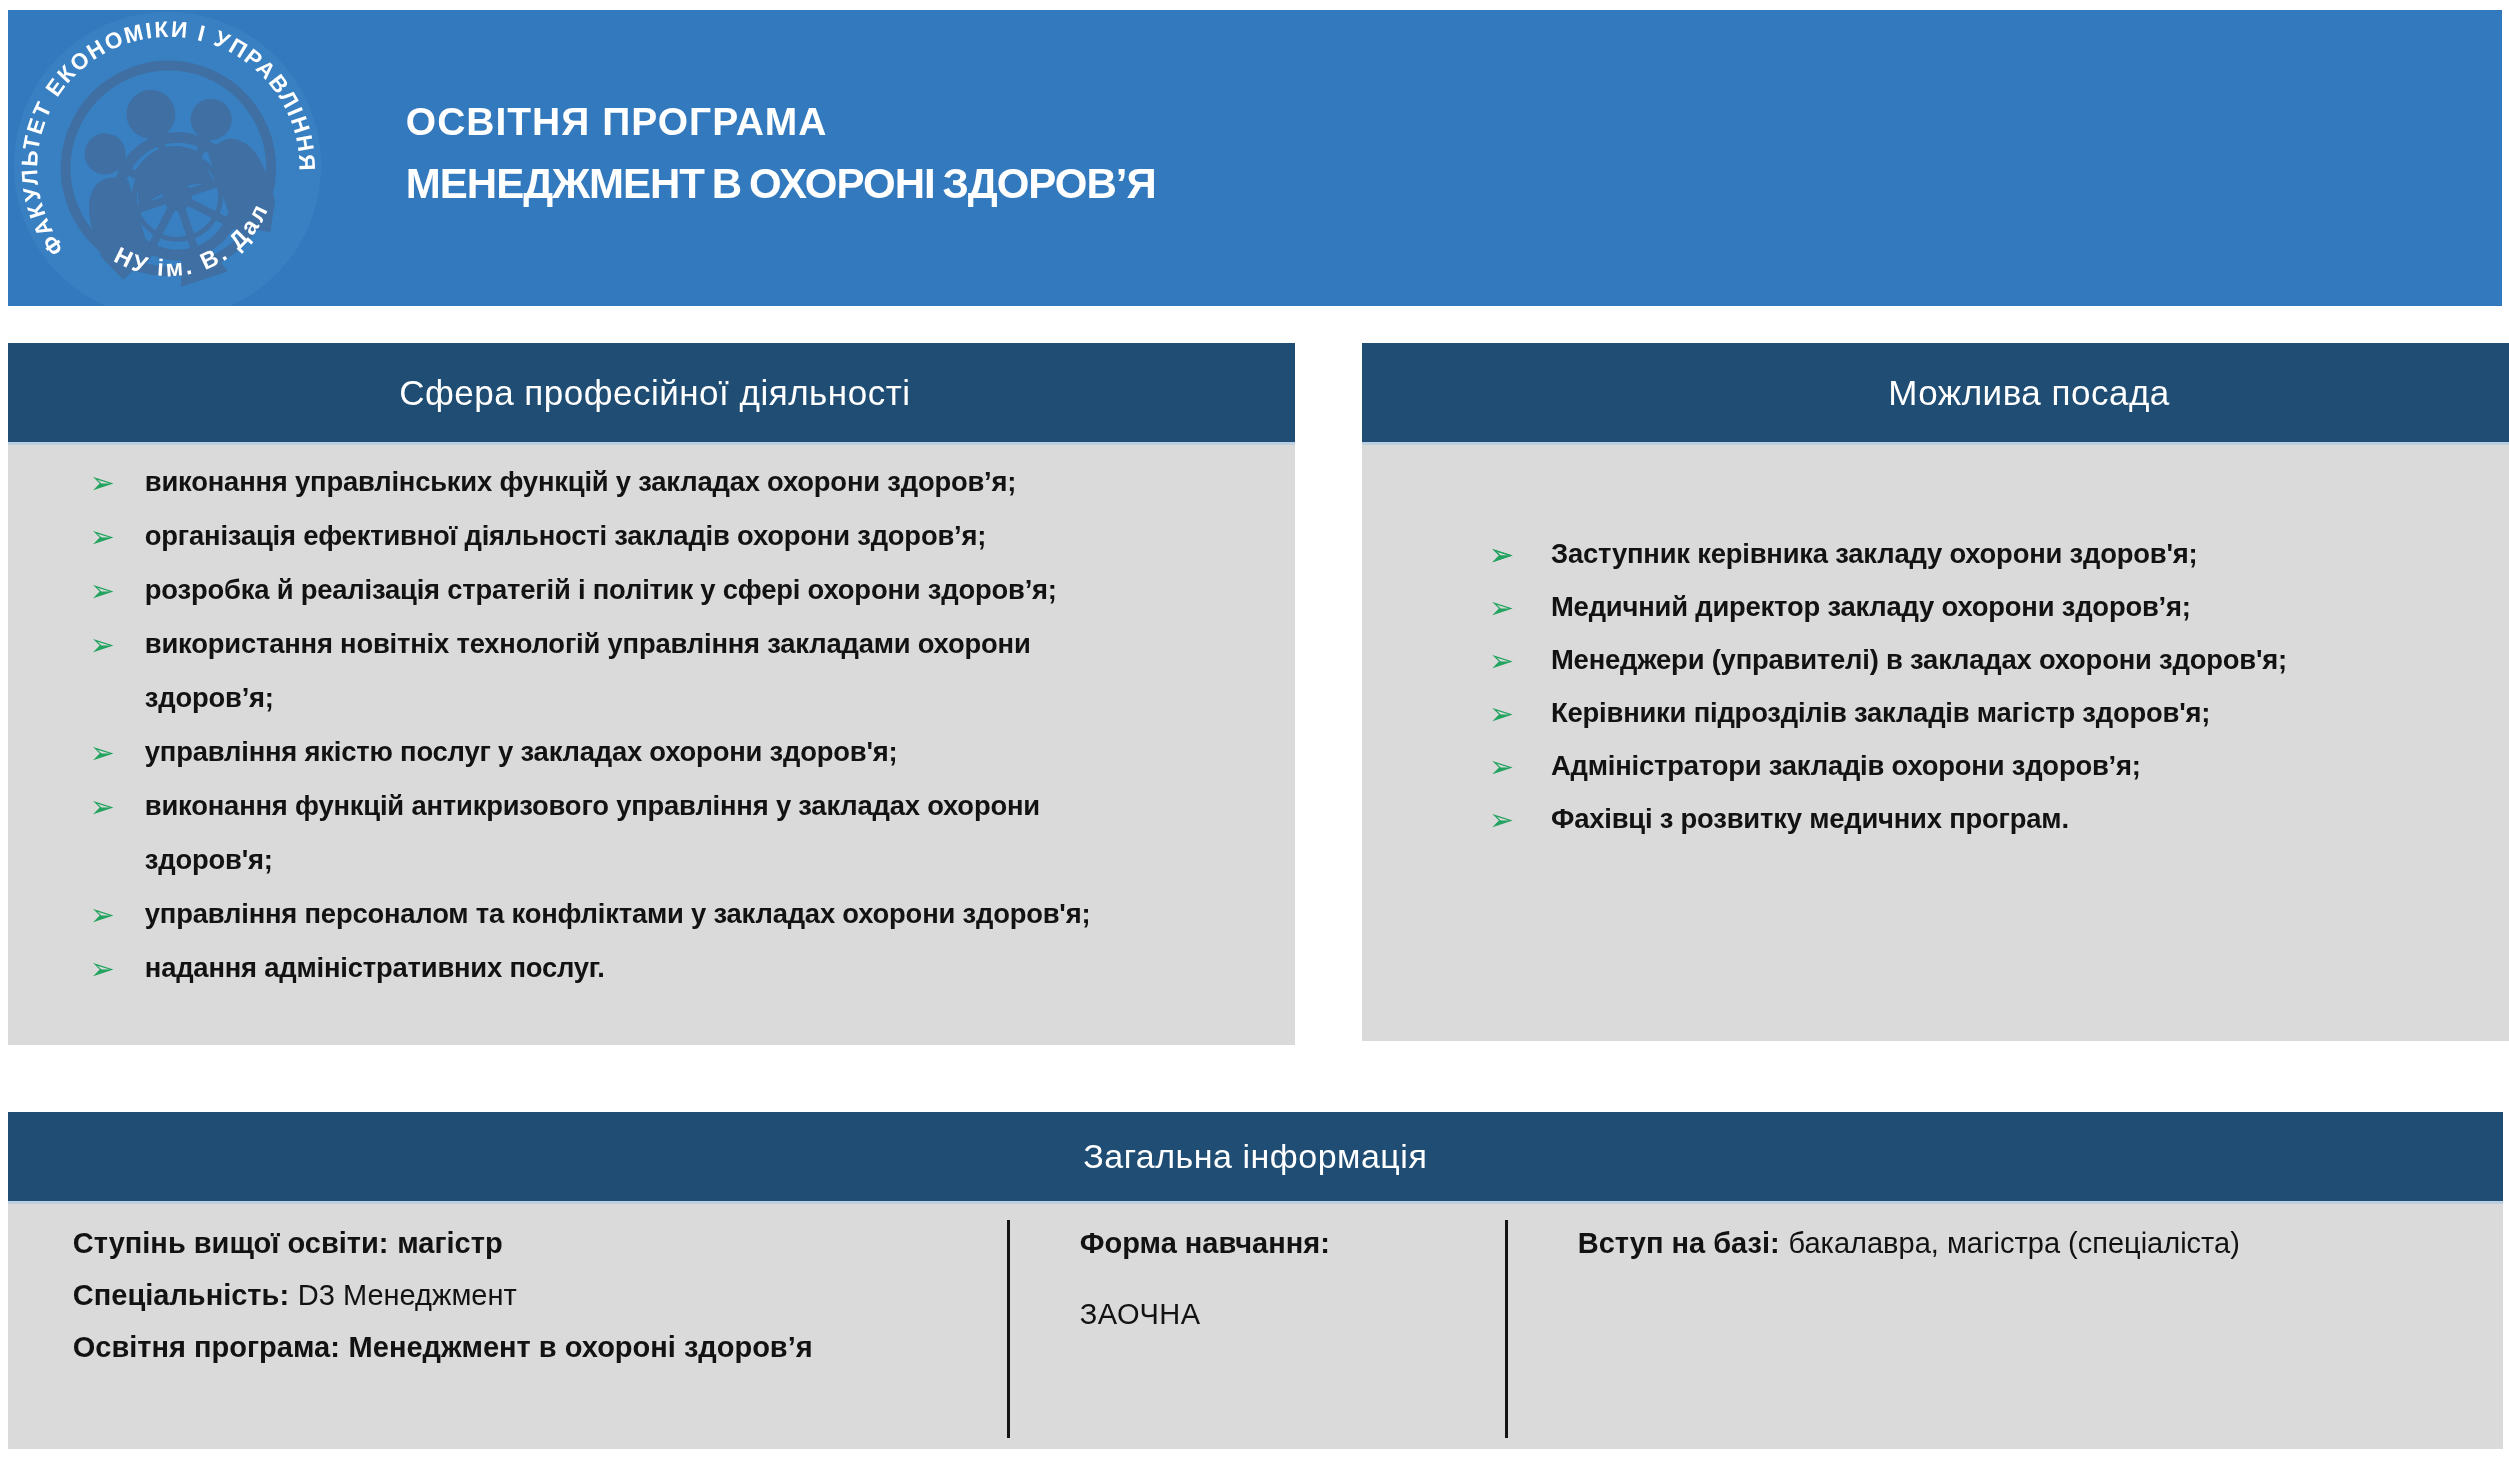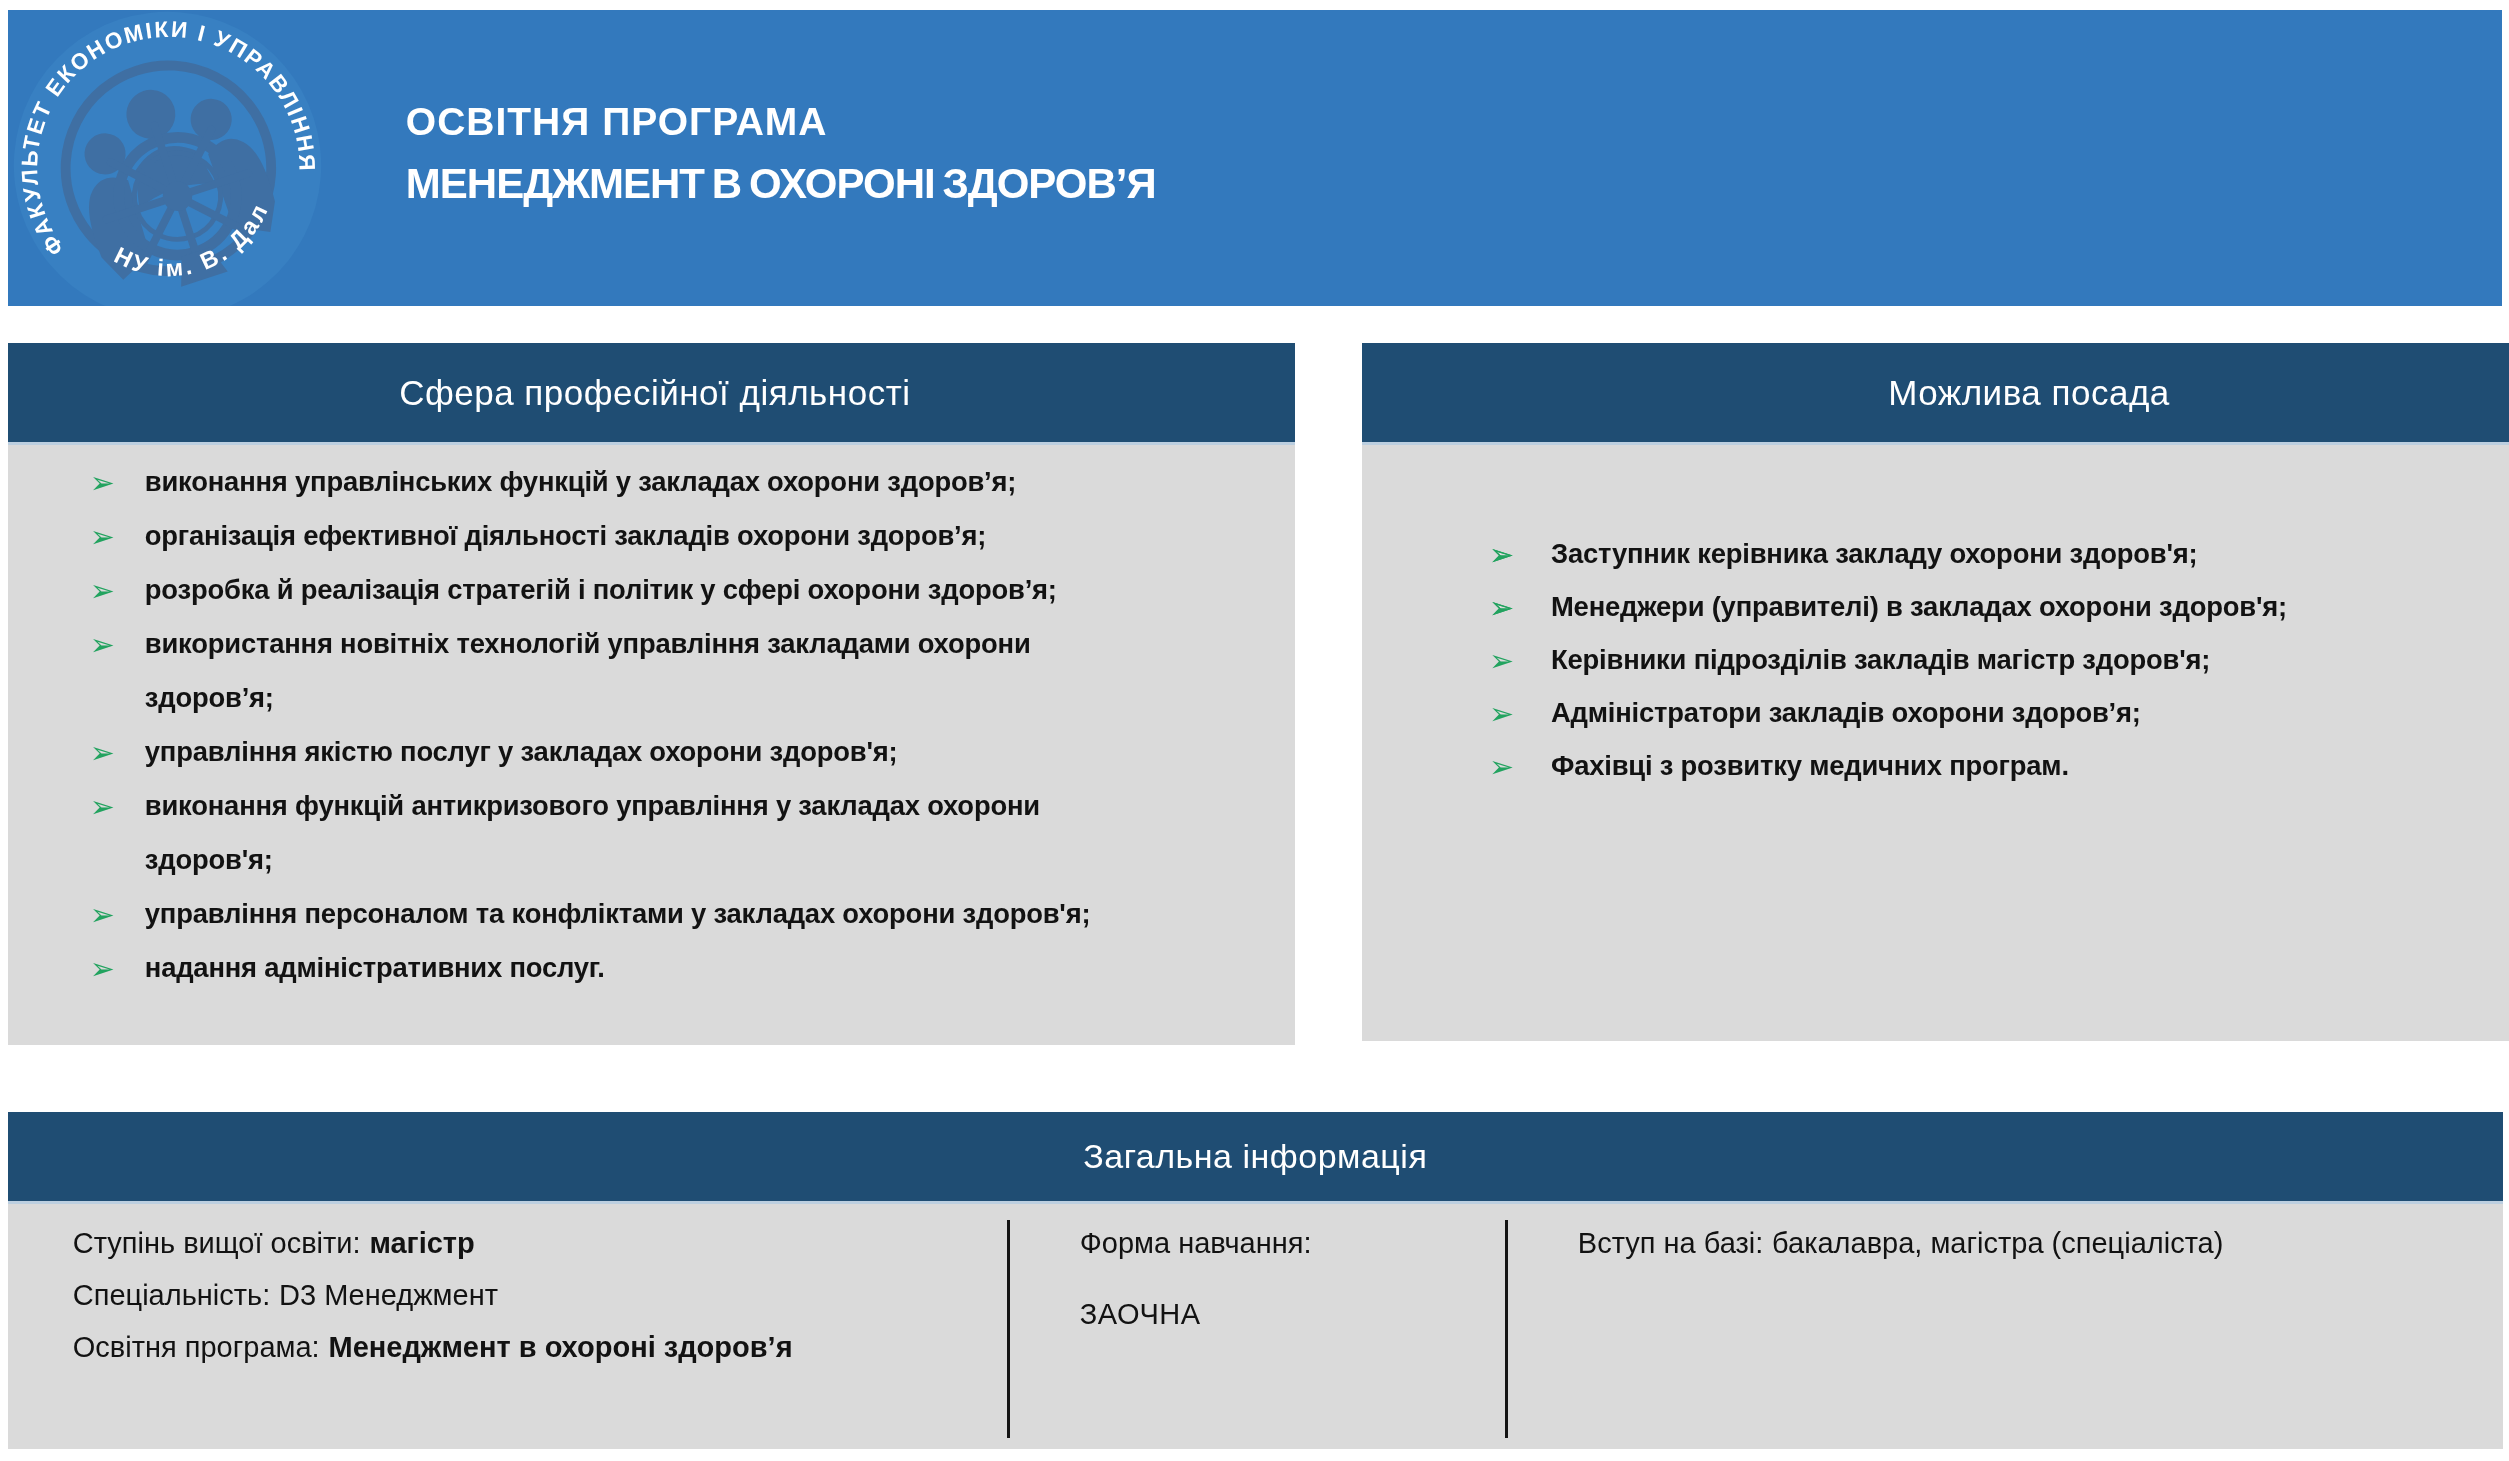--- a/index.html
+++ b/index.html
@@ -56,21 +56,21 @@
   .right-panel .panel-body{height:596px;}
   .right-panel ul.bullets{padding:82px 9.8px 0 0;}
   .right-panel li{padding-left:189px;line-height:53px;}
   .right-panel .bullet{left:127px;}
   
   .bottom-panel{left:7.8px;top:1112px;width:2495px;}
   .bottom-panel .panel-header{height:92px;font-size:34px;}
   .bottom-panel .panel-body{height:245px;position:relative;}
   .info-col{position:absolute;top:12.7px;font-size:29px;}
   .info-row{line-height:52px;white-space:nowrap;}
-  .info-label{font-weight:400;text-align:right;}
+  .info-label{font-weight:700;text-align:right;}
   .info-value{font-weight:400;margin-left:8.8px;}
   .info-value.b{font-weight:700;}
   .col1{left:65px;}
   .col2{left:1072px;}
   .col2 .form-value{margin-top:19.6px;font-weight:400;letter-spacing:0.5px;}
   .col3{left:1570px;}
   .vdiv{position:absolute;top:15.7px;width:2.9px;height:218px;background:#141414;}
   .vdiv.d1{left:999px;}
   .vdiv.d2{left:1497px;}
 </style>
@@ -140,21 +140,21 @@
     </ul>
   </div>
 </section>
 
 <section class="panel right-panel">
   <div class="panel-header">Можлива посада</div>
   <div class="panel-body">
     <ul class="bullets">
       <li><span class="bullet">➢</span></li>
       <li><span class="bullet">➢</span><span>Заступник керівника закладу охорони здоров'я;</span></li>
-      <li><span class="bullet">➢</span></li>
+      <li><span class="bullet">➢</span><span>Медичний директор закладу охорони здоров’я;</span></li>
       <li><span class="bullet">➢</span><span>Менеджери (управителі) в закладах охорони здоров'я;</span></li>
       <li><span class="bullet">➢</span><span>Керівники підрозділів закладів магістр здоров'я;</span></li>
       <li><span class="bullet">➢</span><span>Адміністратори закладів охорони здоров’я;</span></li>
       <li><span class="bullet">➢</span><span>Фахівці з розвитку медичних програм.</span></li>
     </ul>
   </div>
 </section>
 
 <section class="panel bottom-panel">
   <div class="panel-header">Загальна інформація</div>

